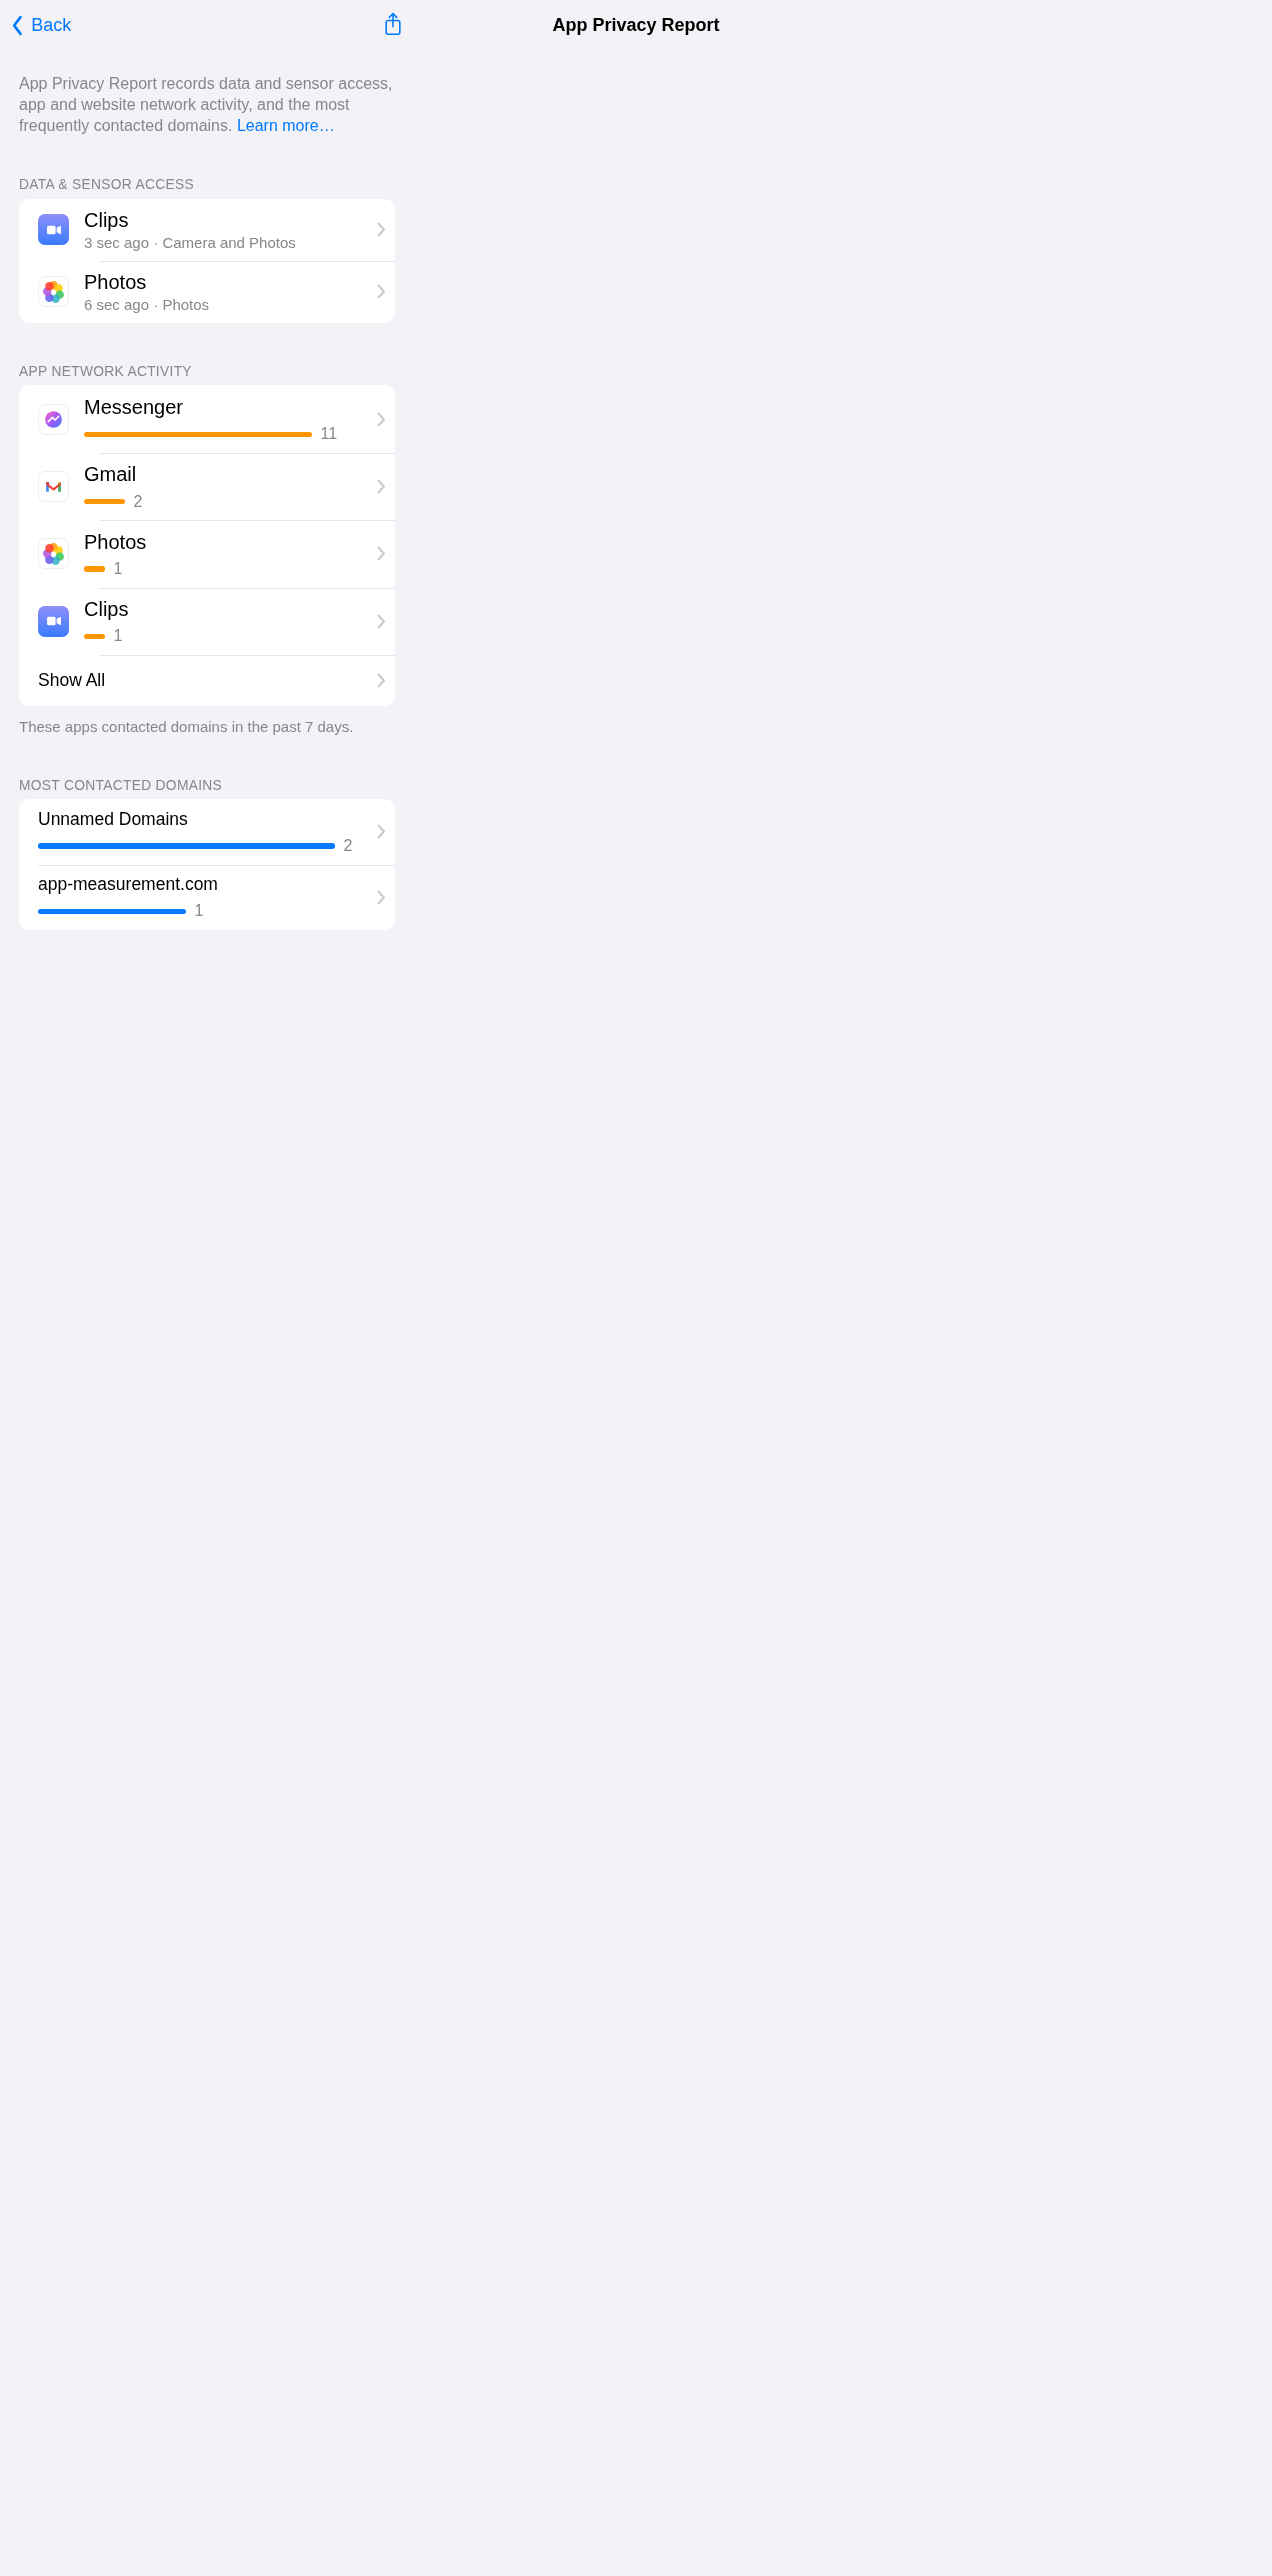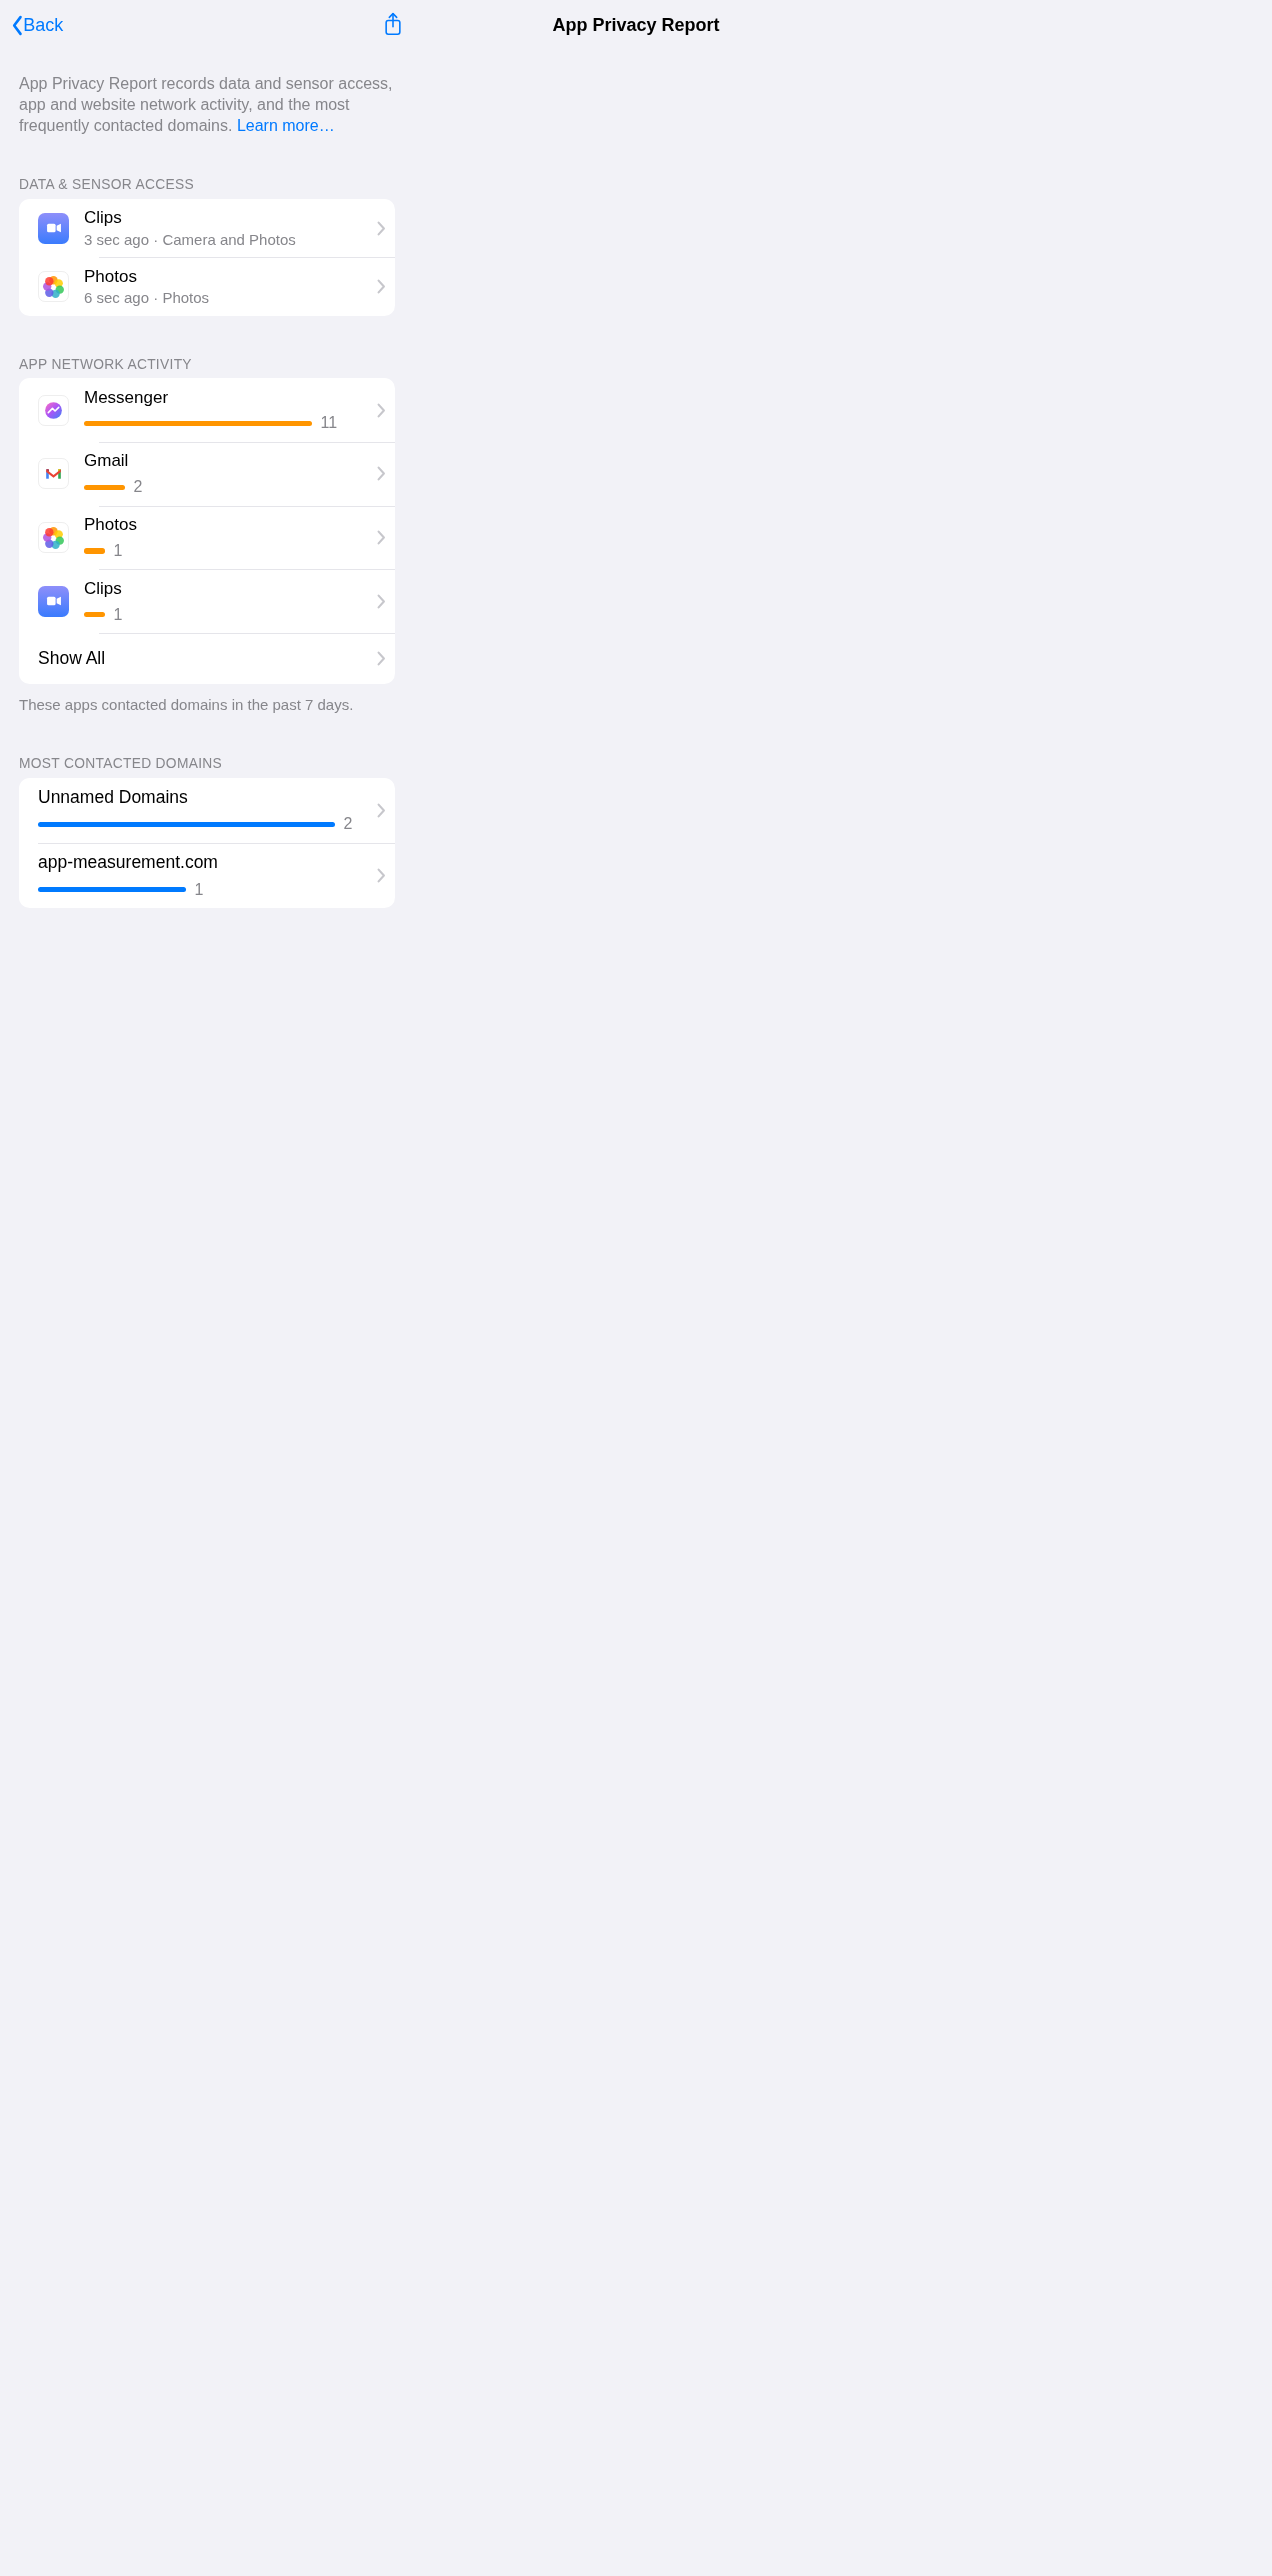--- a/index.html
+++ b/index.html
@@ -12,21 +12,21 @@
   .nav {
     display: flex;
     align-items: center;
     justify-content: space-between;
     height: 51px;
     padding: 0 10.6px;
   }
   .nav-left {
     display: flex;
     align-items: center;
-    gap: 0;
+    gap: 8px;
     color: #007aff;
     font-size: 18px;
   }
   .nav-title {
     position: absolute;
     left: 0; right: 0;
     text-align: center;
     font-size: 18px;
     font-weight: 600;
     pointer-events: none;
@@ -88,21 +88,21 @@
     flex-shrink: 0;
     display: flex;
     align-items: center;
     justify-content: center;
     font-size: 15px;
     color: #fff;
     position: relative;
     overflow: hidden;
   }
   .row-main { flex: 1; min-width: 0; }
-  .row-title { font-size: 17px; font-weight: 400; color: #000; line-height: 1.2; }
+  .row-title { font-size: 20px; font-weight: 400; color: #000; line-height: 1.2; }
   .row-sub { font-size: 15px; color: #86868b; margin-top: 2.1px; }
   .bar-wrap {
     display: flex;
     align-items: center;
     gap: 8.5px;
     margin-top: 6.4px;
   }
   .bar-fill {
     height: 5.3px;
     border-radius: 2.7px;

